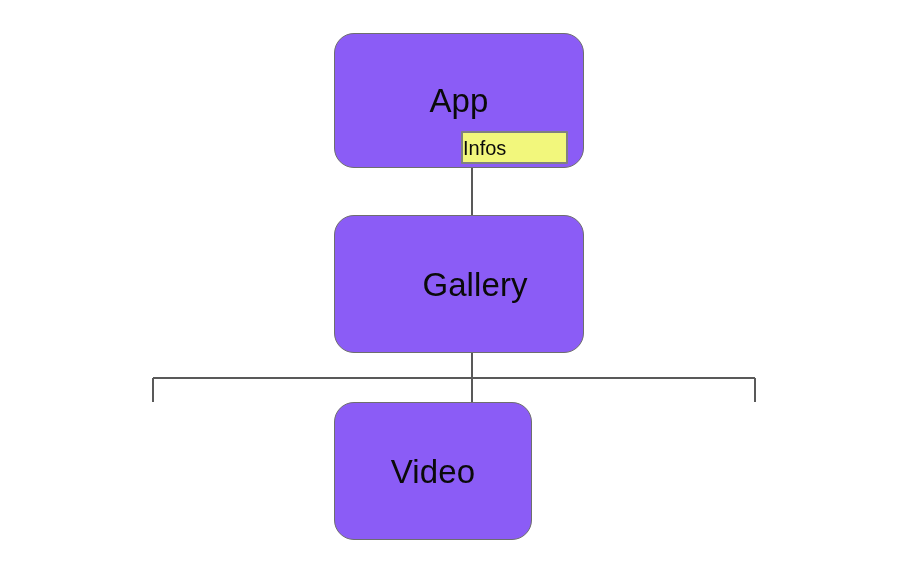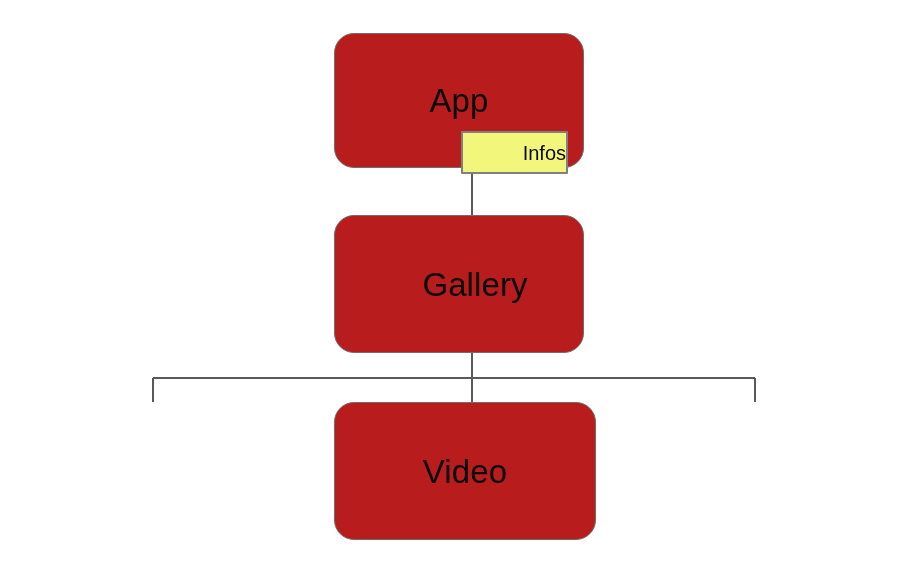--- a/index.html
+++ b/index.html
@@ -24,21 +24,21 @@
     position: absolute;
     left: 0;
     top: 0;
     width: 910px;
     height: 570px;
     pointer-events: none;
   }
   .node {
     position: absolute;
     box-sizing: border-box;
-    background: #b91c1c;
+    background: #8b5cf6;
     border: 1.6px solid #6e6e6e;
     border-radius: 20px;
     display: flex;
     align-items: center;
     justify-content: center;
   }
   .node-label {
     font-size: 33px;
     line-height: 1;
     color: #0a0a0a;
@@ -69,43 +69,43 @@
   }
   #node-filter {
     left: 28px;
     top: 402px;
     width: 252px;
     height: 138px;
   }
   #node-video {
     left: 334px;
     top: 402px;
-    width: 262px;
+    width: 198px;
     height: 138px;
   }
   #node-photo {
     left: 630px;
     top: 402px;
     width: 252px;
     height: 138px;
   }
   
   .badge {
     position: absolute;
     box-sizing: border-box;
     left: 126px;
     top: 97px;
     width: 107px;
-    height: 43px;
+    height: 33px;
     background: #f2f77c;
     border: 2.4px solid #808080;
     border-radius: 1px;
     display: flex;
     align-items: center;
-    justify-content: flex-end;
+    justify-content: flex-start;
   }
   .badge-label {
     font-size: 20px;
     line-height: 1;
     color: #0a0a0a;
     user-select: none;
   }
 </style>
 </head>
 <body>

